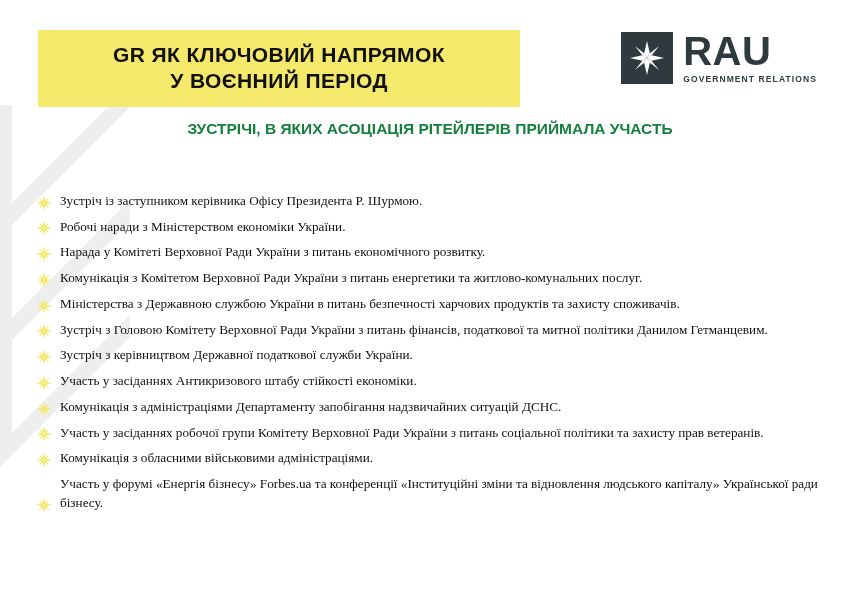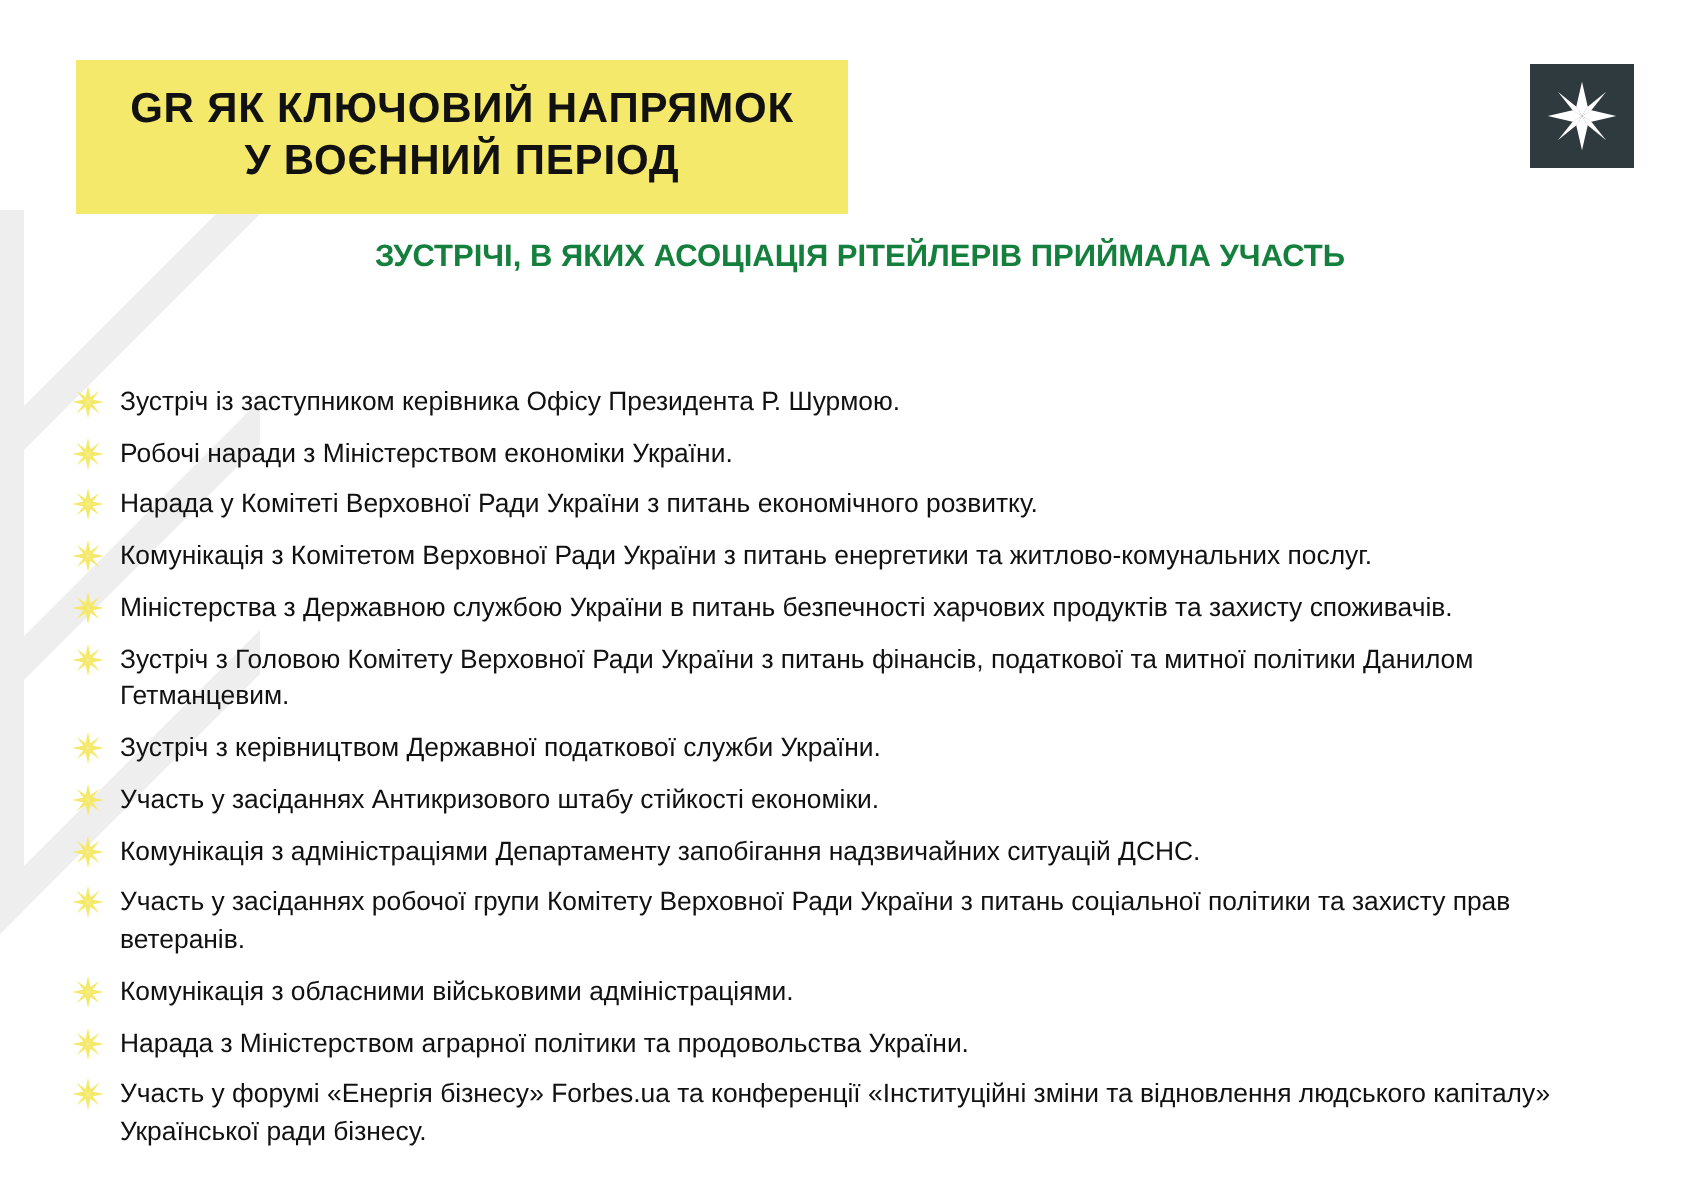--- a/index.html
+++ b/index.html
@@ -34,21 +34,21 @@
     border-bottom: 22px solid #eeeeee;
     transform: skewY(-45deg);
     transform-origin: left bottom;
   }
 
   
   .title-banner {
     position: absolute;
     left: 38px;
     top: 30px;
-    width: 386px;
+    width: 482px;
     background: #f5e96b;
     padding: 12px 10px 14px 10px;
     box-sizing: border-box;
     text-align: center;
   }
   .title-banner .line {
     font-size: 21px;
     font-weight: bold;
     color: #111111;
     letter-spacing: 0.4px;
@@ -111,22 +111,23 @@
 
   
   .list {
     position: absolute;
     left: 36px;
     top: 192px;
     width: 782px;
   }
   .list-item {
     display: flex;
-    align-items: flex-start;
+    align-items: flex-end;
     margin-bottom: 7px;
+    font-family: Liberation Serif, serif;
   }
   .bullet {
     flex: none;
     width: 16px;
     height: 16px;
     margin-right: 8px;
     margin-top: 1px;
   }
   .item-text {
     font-size: 13.2px;
@@ -157,20 +158,24 @@
         <path d="M20 38 L17 25 L20 20 L23 25 Z"></path>
         <path d="M2 20 L15 17 L20 20 L15 23 Z"></path>
         <path d="M38 20 L25 23 L20 20 L25 17 Z"></path>
         <path d="M7.3 7.3 L17.5 15.5 L20 20 L15.5 17.5 Z"></path>
         <path d="M32.7 32.7 L22.5 24.5 L20 20 L24.5 22.5 Z"></path>
         <path d="M32.7 7.3 L24.5 17.5 L20 20 L22.5 15.5 Z"></path>
         <path d="M7.3 32.7 L15.5 22.5 L20 20 L17.5 24.5 Z"></path>
       </g>
     </svg>
   </div>
+  <div class="logo-text">
+    <div class="logo-rau">RAU</div>
+    <div class="logo-sub">GOVERNMENT RELATIONS</div>
+  </div>
 </div>
 
 <div class="subtitle">
   <div class="line">ЗУСТРІЧІ, В ЯКИХ АСОЦІАЦІЯ РІТЕЙЛЕРІВ ПРИЙМАЛА УЧАСТЬ</div>
 </div>
 
 <div class="list" id="bullet-list">
     <div class="list-item">
       <span class="bullet"><svg width="16" height="16" viewBox="0 0 20 20" aria-hidden="true">
           <g fill="#f5e96b">
@@ -342,30 +347,15 @@
             <path d="M10 0 L11.6 7.2 L10 10 L8.4 7.2 Z"></path>
             <path d="M10 20 L8.4 12.8 L10 10 L11.6 12.8 Z"></path>
             <path d="M0 10 L7.2 8.4 L10 10 L7.2 11.6 Z"></path>
             <path d="M20 10 L12.8 11.6 L10 10 L12.8 8.4 Z"></path>
             <path d="M2.9 2.9 L8.6 7.1 L10 10 L7.1 8.6 Z"></path>
             <path d="M17.1 17.1 L11.4 12.9 L10 10 L12.9 11.4 Z"></path>
             <path d="M17.1 2.9 L12.9 8.6 L10 10 L11.4 7.1 Z"></path>
             <path d="M2.9 17.1 L7.1 11.4 L10 10 L8.6 12.9 Z"></path>
           </g>
         </svg></span>
-      <div class="item-text">Нарада з Міністерством аграрної політики та продовольства України.</div>
-    </div>
-    <div class="list-item">
-      <span class="bullet"><svg width="16" height="16" viewBox="0 0 20 20" aria-hidden="true">
-          <g fill="#f5e96b">
-            <path d="M10 0 L11.6 7.2 L10 10 L8.4 7.2 Z"></path>
-            <path d="M10 20 L8.4 12.8 L10 10 L11.6 12.8 Z"></path>
-            <path d="M0 10 L7.2 8.4 L10 10 L7.2 11.6 Z"></path>
-            <path d="M20 10 L12.8 11.6 L10 10 L12.8 8.4 Z"></path>
-            <path d="M2.9 2.9 L8.6 7.1 L10 10 L7.1 8.6 Z"></path>
-            <path d="M17.1 17.1 L11.4 12.9 L10 10 L12.9 11.4 Z"></path>
-            <path d="M17.1 2.9 L12.9 8.6 L10 10 L11.4 7.1 Z"></path>
-            <path d="M2.9 17.1 L7.1 11.4 L10 10 L8.6 12.9 Z"></path>
-          </g>
-        </svg></span>
       <div class="item-text">Участь у форумі «Енергія бізнесу» Forbes.ua та конференції «Інституційні зміни та відновлення людського капіталу» Української ради бізнесу.</div>
     </div>
   </div>
 
 </body></html>

